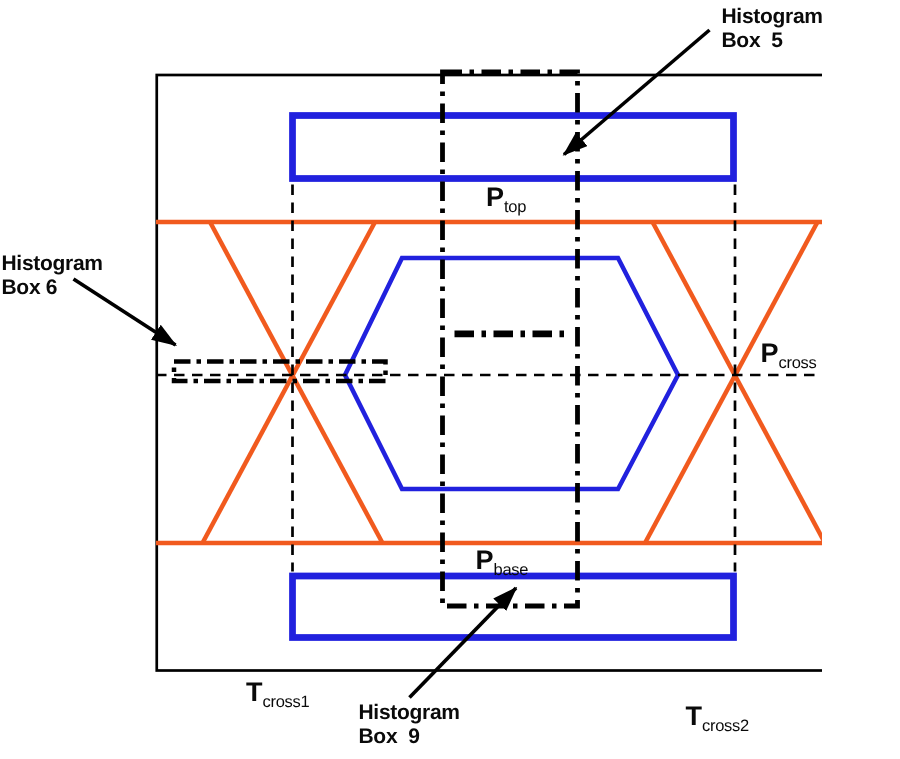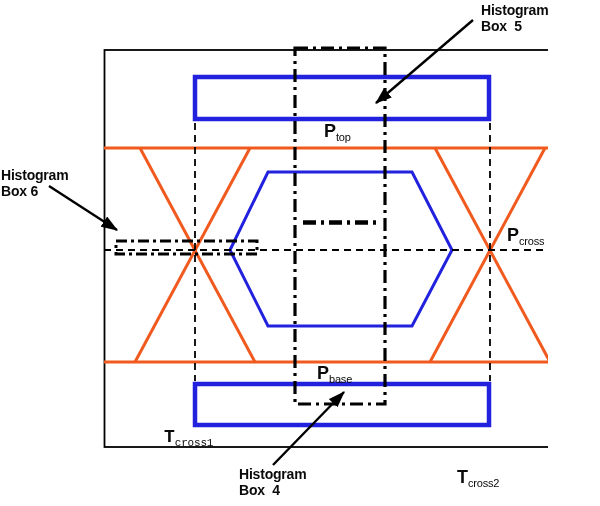--- a/index.html
+++ b/index.html
@@ -56,25 +56,25 @@
       <line x1="473" y1="20" x2="376" y2="103" marker-end="url(#ah)"></line>
       <line x1="273" y1="465" x2="344" y2="392" marker-end="url(#ah)"></line>
       <line x1="49" y1="186" x2="117" y2="230" marker-end="url(#ah)"></line>
     </g>
   </svg>
 
   <div class="lbl callout" style="left:481px;top:2px;"><div>Histogram</div><div>Box  5</div></div>
 
   <div class="lbl callout" style="left:1px;top:167px;"><div>Histogram</div><div>Box 6</div></div>
 
-  <div class="lbl callout" style="left:239px;top:466px;"><div>Histogram</div><div>Box  4</div></div>
+  <div class="lbl callout" style="left:239px;top:466px;"><div>Histogram</div><div>Box  9</div></div>
 
   <div class="lbl meas" style="left:324px;top:122px;"><span>P</span><span class="sub">top</span></div>
 
   <div class="lbl meas" style="left:317px;top:333px;margin-top:31px;"><span>P</span><span class="sub">base</span></div>
 
   <div class="lbl meas" style="left:507px;top:226px;"><span>P</span><span class="sub">cross</span></div>
 
-  <div class="lbl meas" style="left:164px;top:428px;font-family:Liberation Mono, monospace;"><span>T</span><span class="sub">cross1</span></div>
+  <div class="lbl meas" style="left:164px;top:452px;"><span>T</span><span class="sub">cross1</span></div>
 
   <div class="lbl meas" style="left:457px;top:468px;"><span>T</span><span class="sub">cross2</span></div>
 
 </div>
 
 </body></html>

